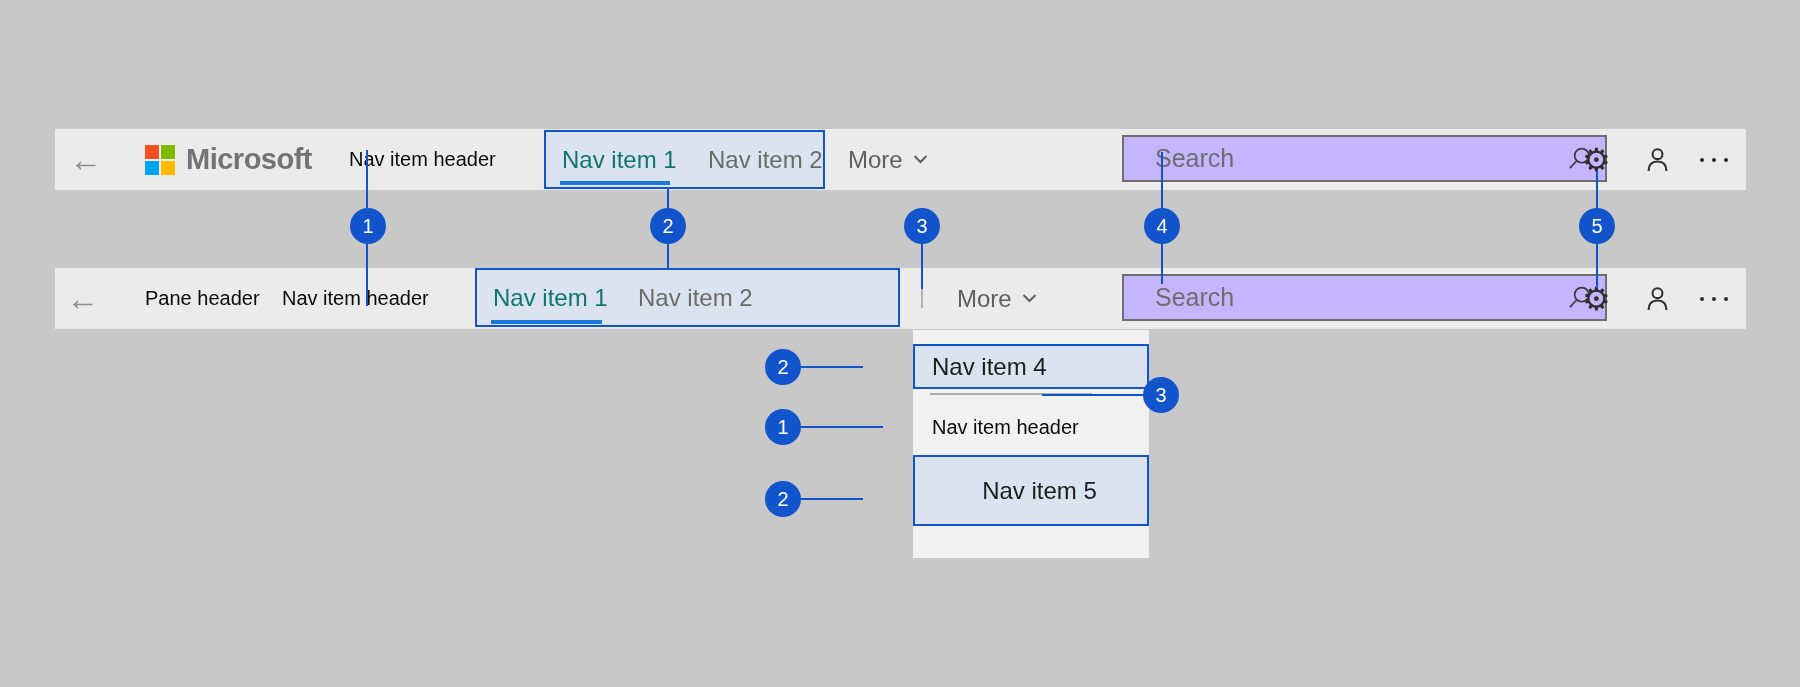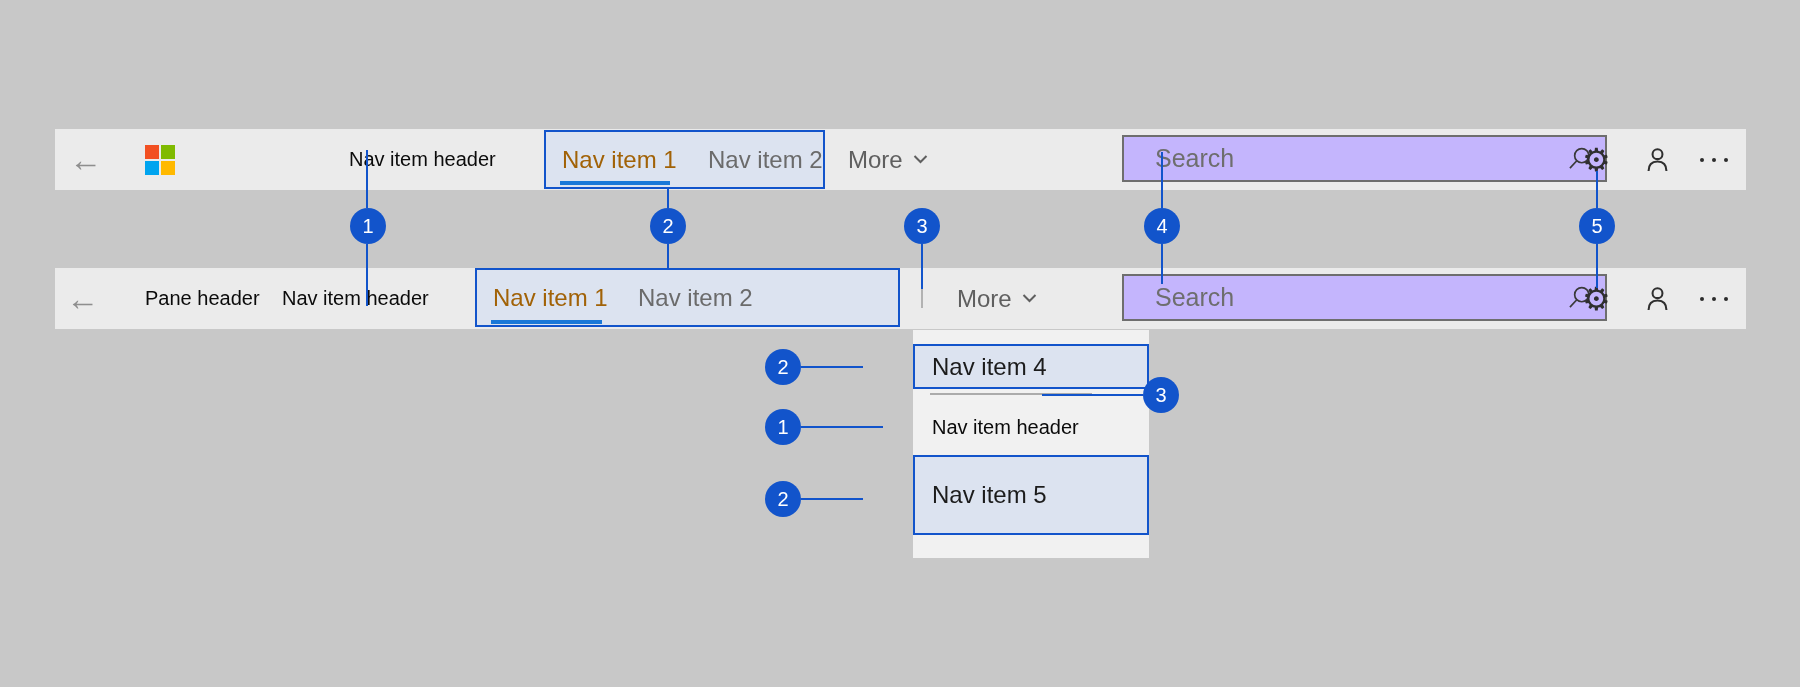--- a/index.html
+++ b/index.html
@@ -9,21 +9,21 @@
   #top-bar{top:129px;}
   #pane-bar{top:268px;}
   .abs{position:absolute;}
   .fullv{top:0;height:100%;display:flex;align-items:center;}
   .back-arrow{font-size:33px;color:#8e8e8e;line-height:1;}
   .logo-grid{display:grid;grid-template-columns:14px 14px;grid-template-rows:14px 14px;gap:2px;}
   .sq-red{background:#f25022;} .sq-green{background:#7fba00;}
   .sq-blue{background:#00a4ef;} .sq-yellow{background:#ffb900;}
   .logo-text{font-size:29px;font-weight:bold;color:#737373;letter-spacing:-0.5px;}
   .bold-black{font-size:20px;font-weight:normal;color:#0b0b0b;}
-  .nav-active{font-size:24px;color:#a16207;}
+  .nav-active{font-size:24px;color:#0f766e;}
   .nav-gray{font-size:24px;color:#6b6b6b;}
   .hl-box{position:absolute;border:2px solid #1254cb;background:#dce3f0;}
   .tab-underline{position:absolute;height:4px;background:#1a78d8;}
   .more{display:flex;align-items:center;gap:10px;font-size:24px;color:#5f5f5f;}
   .search-box{position:absolute;top:6px;left:1067px;width:440px;height:43px;border:2px solid #6e6e6e;
               background:#c4b5fd;display:flex;align-items:center;padding:0 12px 0 29px;box-sizing:content-box;}
   .search-box input{flex:1;border:none;outline:none;background:transparent;font-size:25px;color:#333;
                     font-family:"Liberation Sans", sans-serif;min-width:0;}
   .search-box input::placeholder{color:#6e6e6e;}
   .gear{font-size:32px;color:#2f2f2f;line-height:1;}
@@ -50,20 +50,23 @@
     </div>
 
     <div class="abs" style="left:90px;top:16px;">
       <div class="logo-grid">
         <span class="sq-red"></span>
         <span class="sq-green"></span>
         <span class="sq-blue"></span>
         <span class="sq-yellow"></span>
       </div>
     </div>
+    <div class="abs fullv" style="left:131px;">
+      <span class="logo-text">Microsoft</span>
+    </div>
 
     <div class="abs fullv" style="left:294px;">
       <span class="bold-black">Nav item header</span>
     </div>
 
     <div class="hl-box" style="left:489px;top:1px;width:277px;height:55px;">
       <div class="abs fullv" style="left:16px;">
         <span class="nav-active">Nav item 1</span>
       </div>
       <div class="tab-underline" style="left:14px;bottom:2px;width:110px;"></div>
@@ -167,21 +170,21 @@
     <div class="hl-box" style="top:14px;height:45px;display:flex;align-items:center;padding-left:17px;">
       <span class="menu-item">Nav item 4</span>
     </div>
 
     <div class="sep"></div>
 
     <div class="abs" style="left:19px;top:82px;height:30px;display:flex;align-items:center;">
       <span class="bold-black">Nav item header</span>
     </div>
 
-    <div class="hl-box" style="top:125px;height:80px;display:flex;flex-direction:column;">
+    <div class="hl-box" style="top:125px;height:71px;display:flex;flex-direction:column;align-items:center;">
       <div style="flex:1;display:flex;align-items:center;padding-left:17px;">
         <span class="menu-item">Nav item 5</span>
       </div>
     </div>
   </div>
 
   <div class="vline" style="left:366px;top:150px;height:58px;"></div>
   <div class="vline" style="left:366px;top:244px;height:62px;"></div>
   <div class="vline" style="left:667px;top:189px;height:19px;"></div>
   <div class="vline" style="left:667px;top:244px;height:25px;"></div>

